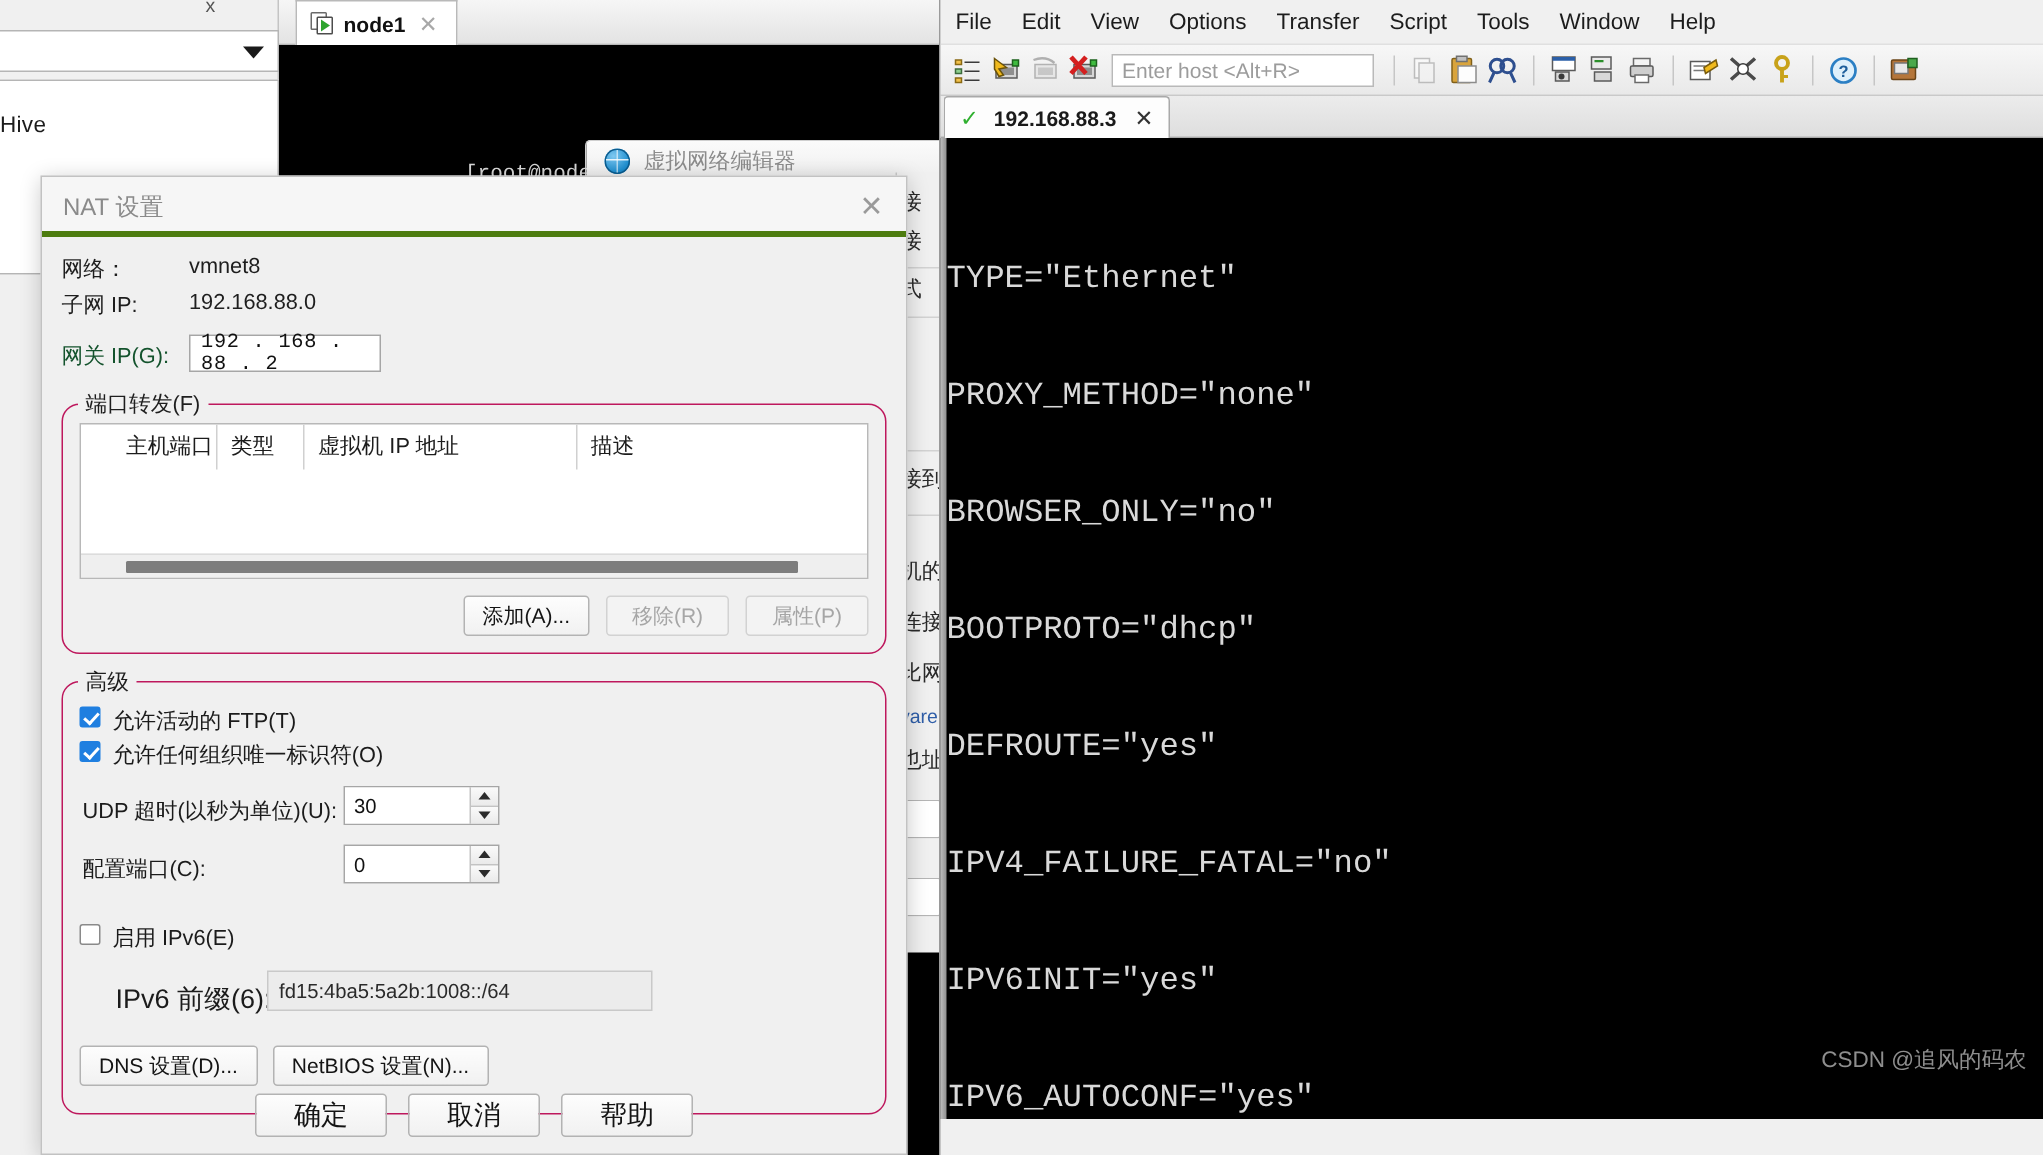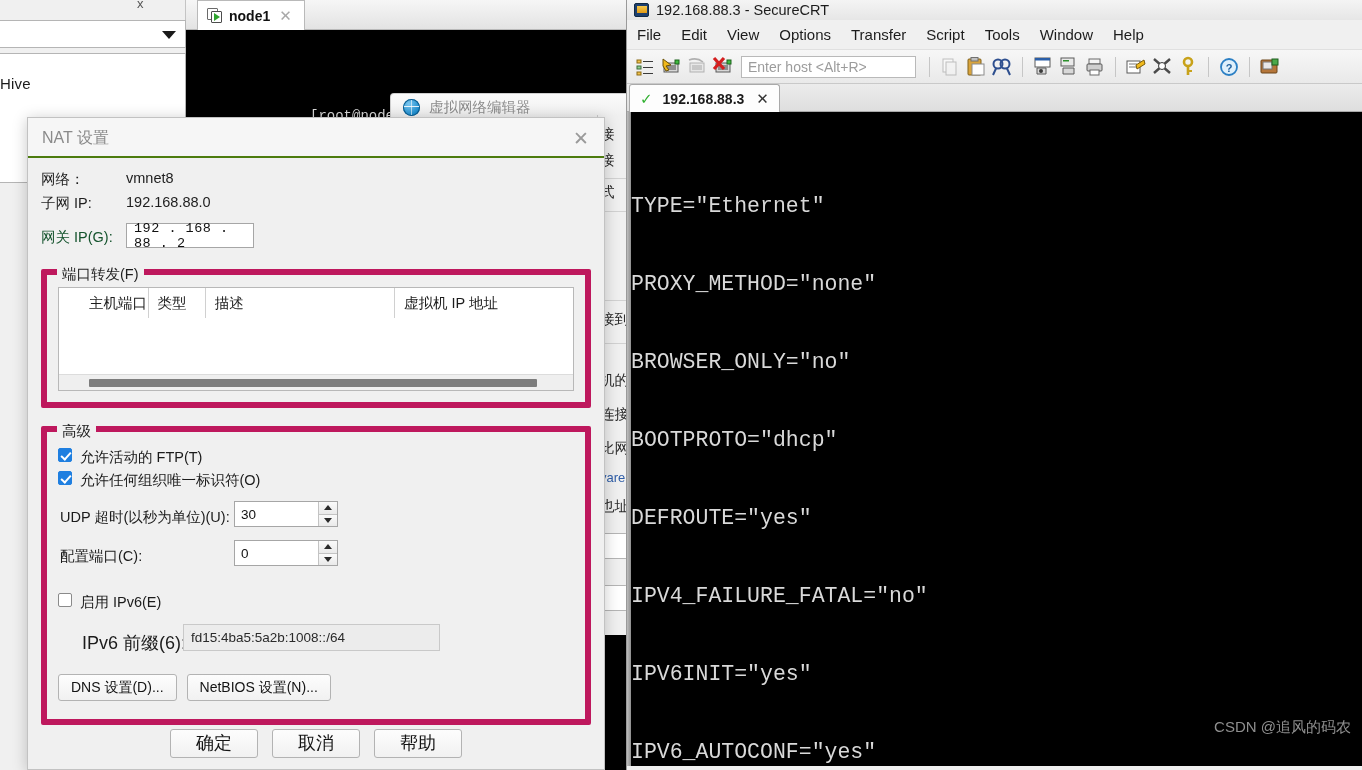--- a/index.html
+++ b/index.html
@@ -125,21 +125,21 @@
 
   
   .natdlg {
     position: absolute; left: 27px; top: 117px; width: 578px; height: 653px;
     background: #f0f0f0;
     border: 1px solid #c2c2c2;
     box-shadow: 0 2px 14px rgba(0,0,0,.22);
   }
   .nat-title {
     position: relative; height: 40px; background: #f6f6f6;
-    border-bottom: 2px solid #4d7c0f;
+    border-bottom: 4px solid #4d7c0f;
   }
   .nat-title .t {
     position: absolute; left: 14px; top: 10px;
     font-size: 16px; color: #8a8a8a;
   }
   .nat-close {
     position: absolute; right: 10px; top: 8px; width: 26px; height: 24px;
     display: flex; align-items: center; justify-content: center;
     font-size: 19px; color: #9a9a9a; cursor: pointer;
   }
@@ -156,21 +156,21 @@
     position: absolute; left: 85px; top: 0; width: 128px; height: 25px;
     background: #fff; border: 1px solid #a6a6a6;
     font-family: "Liberation Mono","DejaVu Sans Mono", monospace;
     font-size: 13.5px; color: #111;
     display: flex; align-items: center; padding-left: 7px; letter-spacing: .5px;
   }
 
   
   .grp {
     position: relative; margin-top: 16px;
-    border: 6px solid #be185d; border-radius: 2px;
+    border: 1px solid #be185d; border-radius: 12px;
     padding: 12px 11px 11px 11px;
   }
   .grp > .legend {
     position: absolute; top: -10px; left: 10px; background: #f0f0f0;
     padding: 0 5px; font-size: 14.5px; color: #1e1e1e;
   }
 
   .pf-table {
     position: relative; background: #ffffff; border: 1px solid #b8b8b8;
     height: 104px; overflow: hidden;
@@ -407,26 +407,31 @@
         <span class="lab">网关 IP(G):</span>
         <span class="gw-input">192 . 168 . 88  . 2</span>
       </div>
 
       <div class="grp">
         <div class="legend">端口转发(F)</div>
         <div class="pf-table">
           <div class="pf-head">
             <div class="th" style="width:72px">主机端口</div>
             <div class="th" style="width:60px">类型</div>
+            <div class="th" style="width:188px">虚拟机 IP 地址</div>
             <div class="th" style="width:200px">描述</div>
-            <div class="th" style="width:188px">虚拟机 IP 地址</div>
           </div>
           <div class="pf-scroll">
             <div class="thumb"></div>
           </div>
+        </div>
+        <div class="btnrow">
+          <div class="wbtn">添加(A)...</div>
+          <div class="wbtn disabled">移除(R)</div>
+          <div class="wbtn disabled">属性(P)</div>
         </div>
       </div>
 
       <div class="grp" style="margin-top:18px;padding-bottom:18px">
         <div class="legend">高级</div>
         <div class="adv-inner">
 
           <div class="ckrow">
             <span class="ckbox on"></span>
             <span class="cklabel">允许活动的 FTP(T)</span>
@@ -487,24 +492,20 @@
 
     <div class="footer">
       <div class="wbtn">确定</div>
       <div class="wbtn">取消</div>
       <div class="wbtn">帮助</div>
     </div>
   </div>
 
   <div class="crt">
 
-    <div class="crt-title">
-      <span class="crt-appicon"></span>
-      <span class="t">192.168.88.3 - SecureCRT</span>
-    </div>
 
     <div class="crt-menubar">
       <span class="mi">File</span>
       <span class="mi">Edit</span>
       <span class="mi">View</span>
       <span class="mi">Options</span>
       <span class="mi">Transfer</span>
       <span class="mi">Script</span>
       <span class="mi">Tools</span>
       <span class="mi">Window</span>

